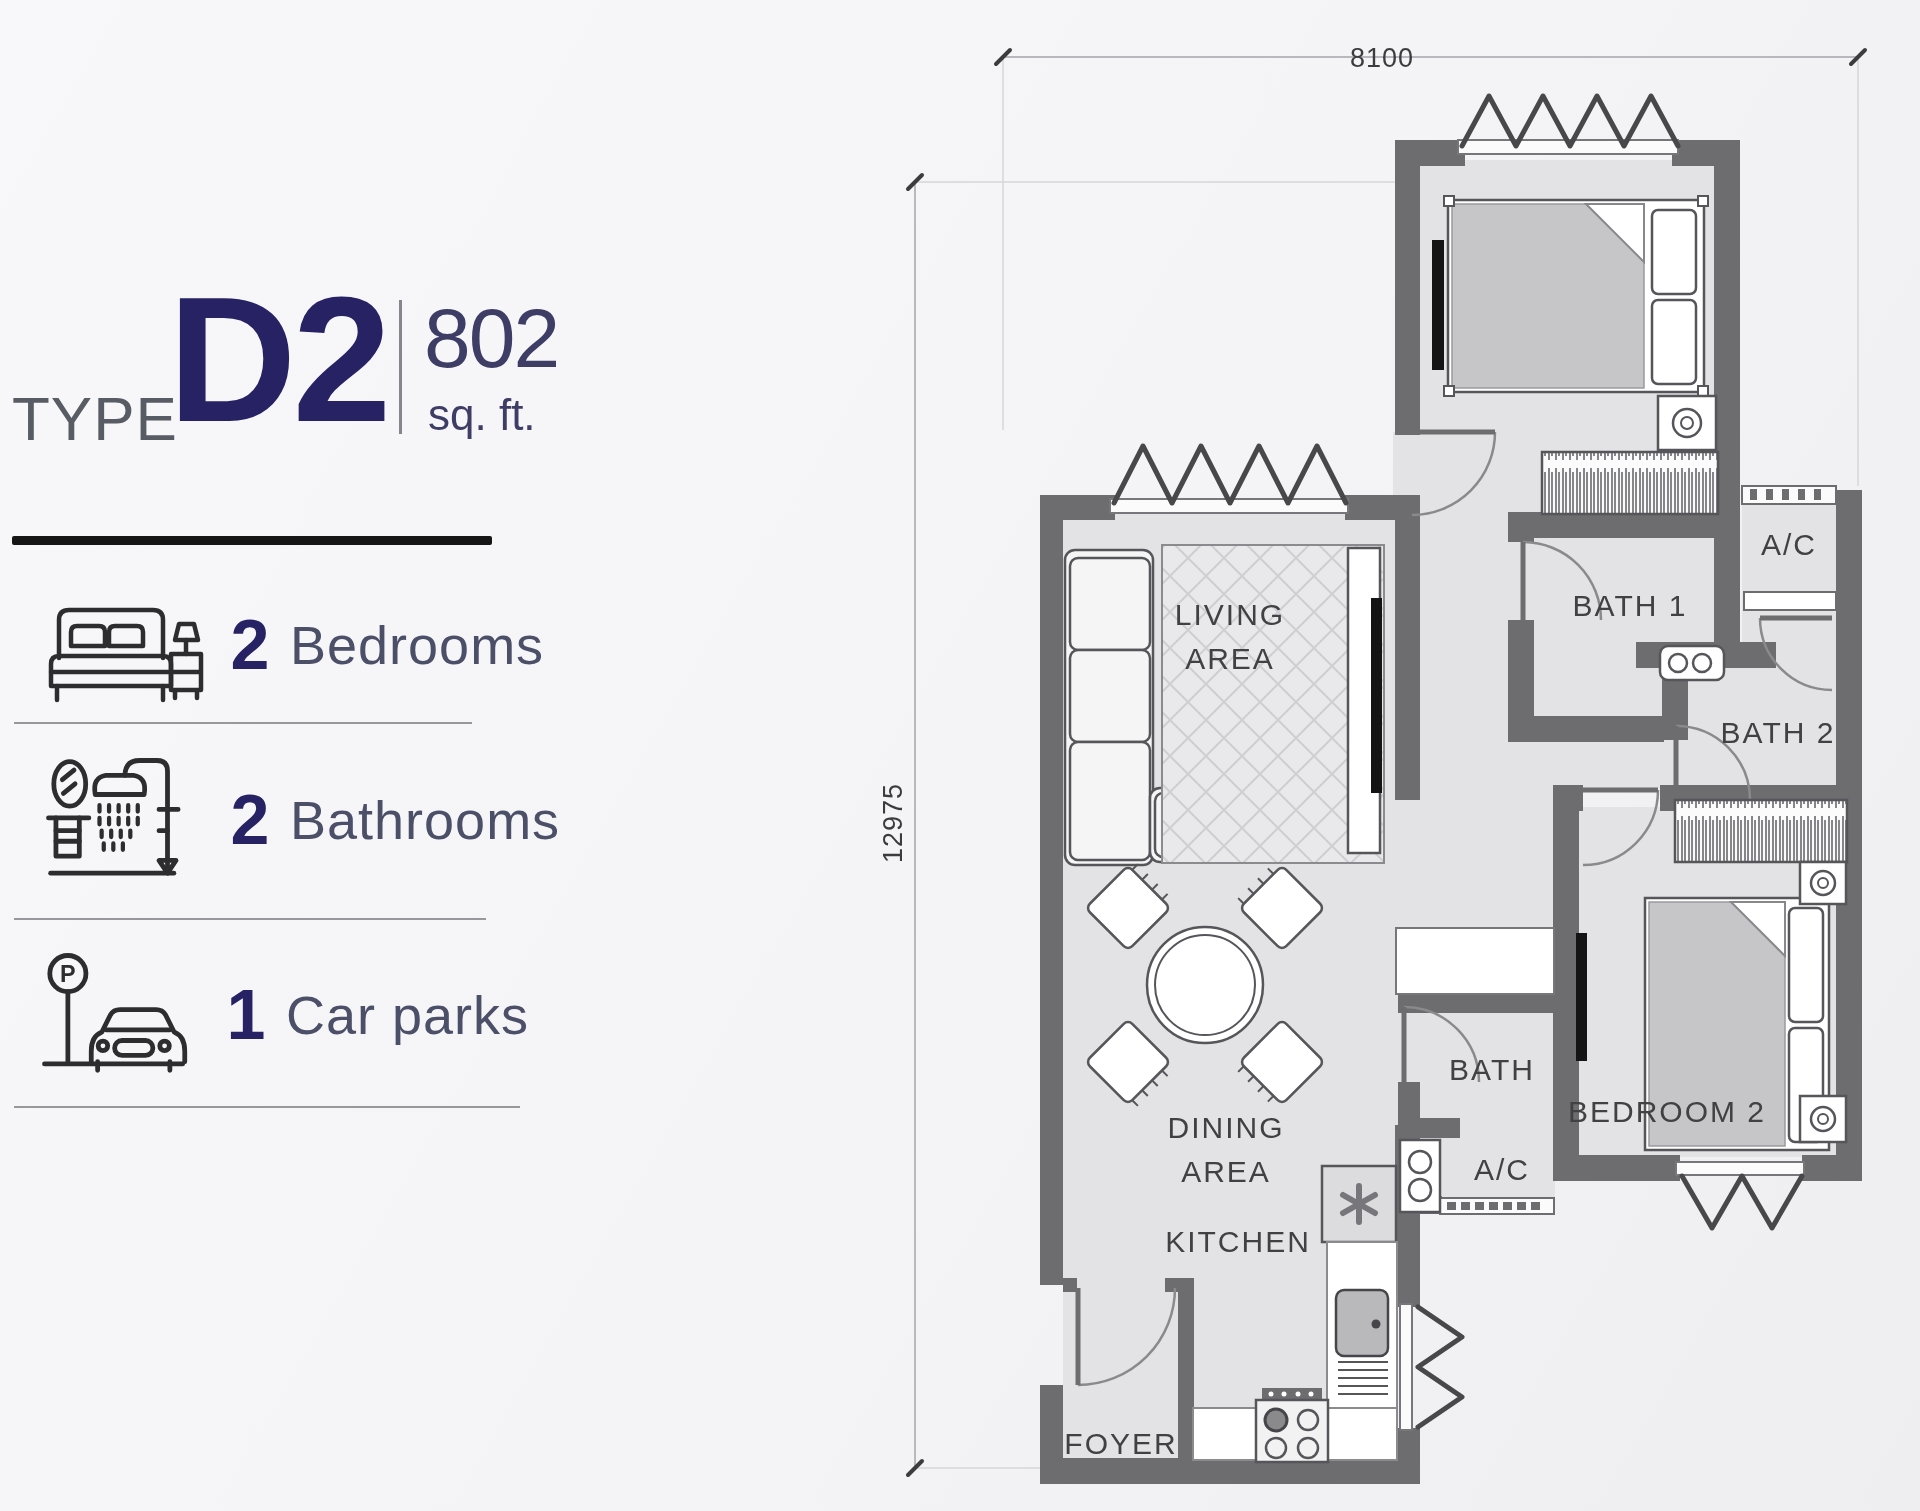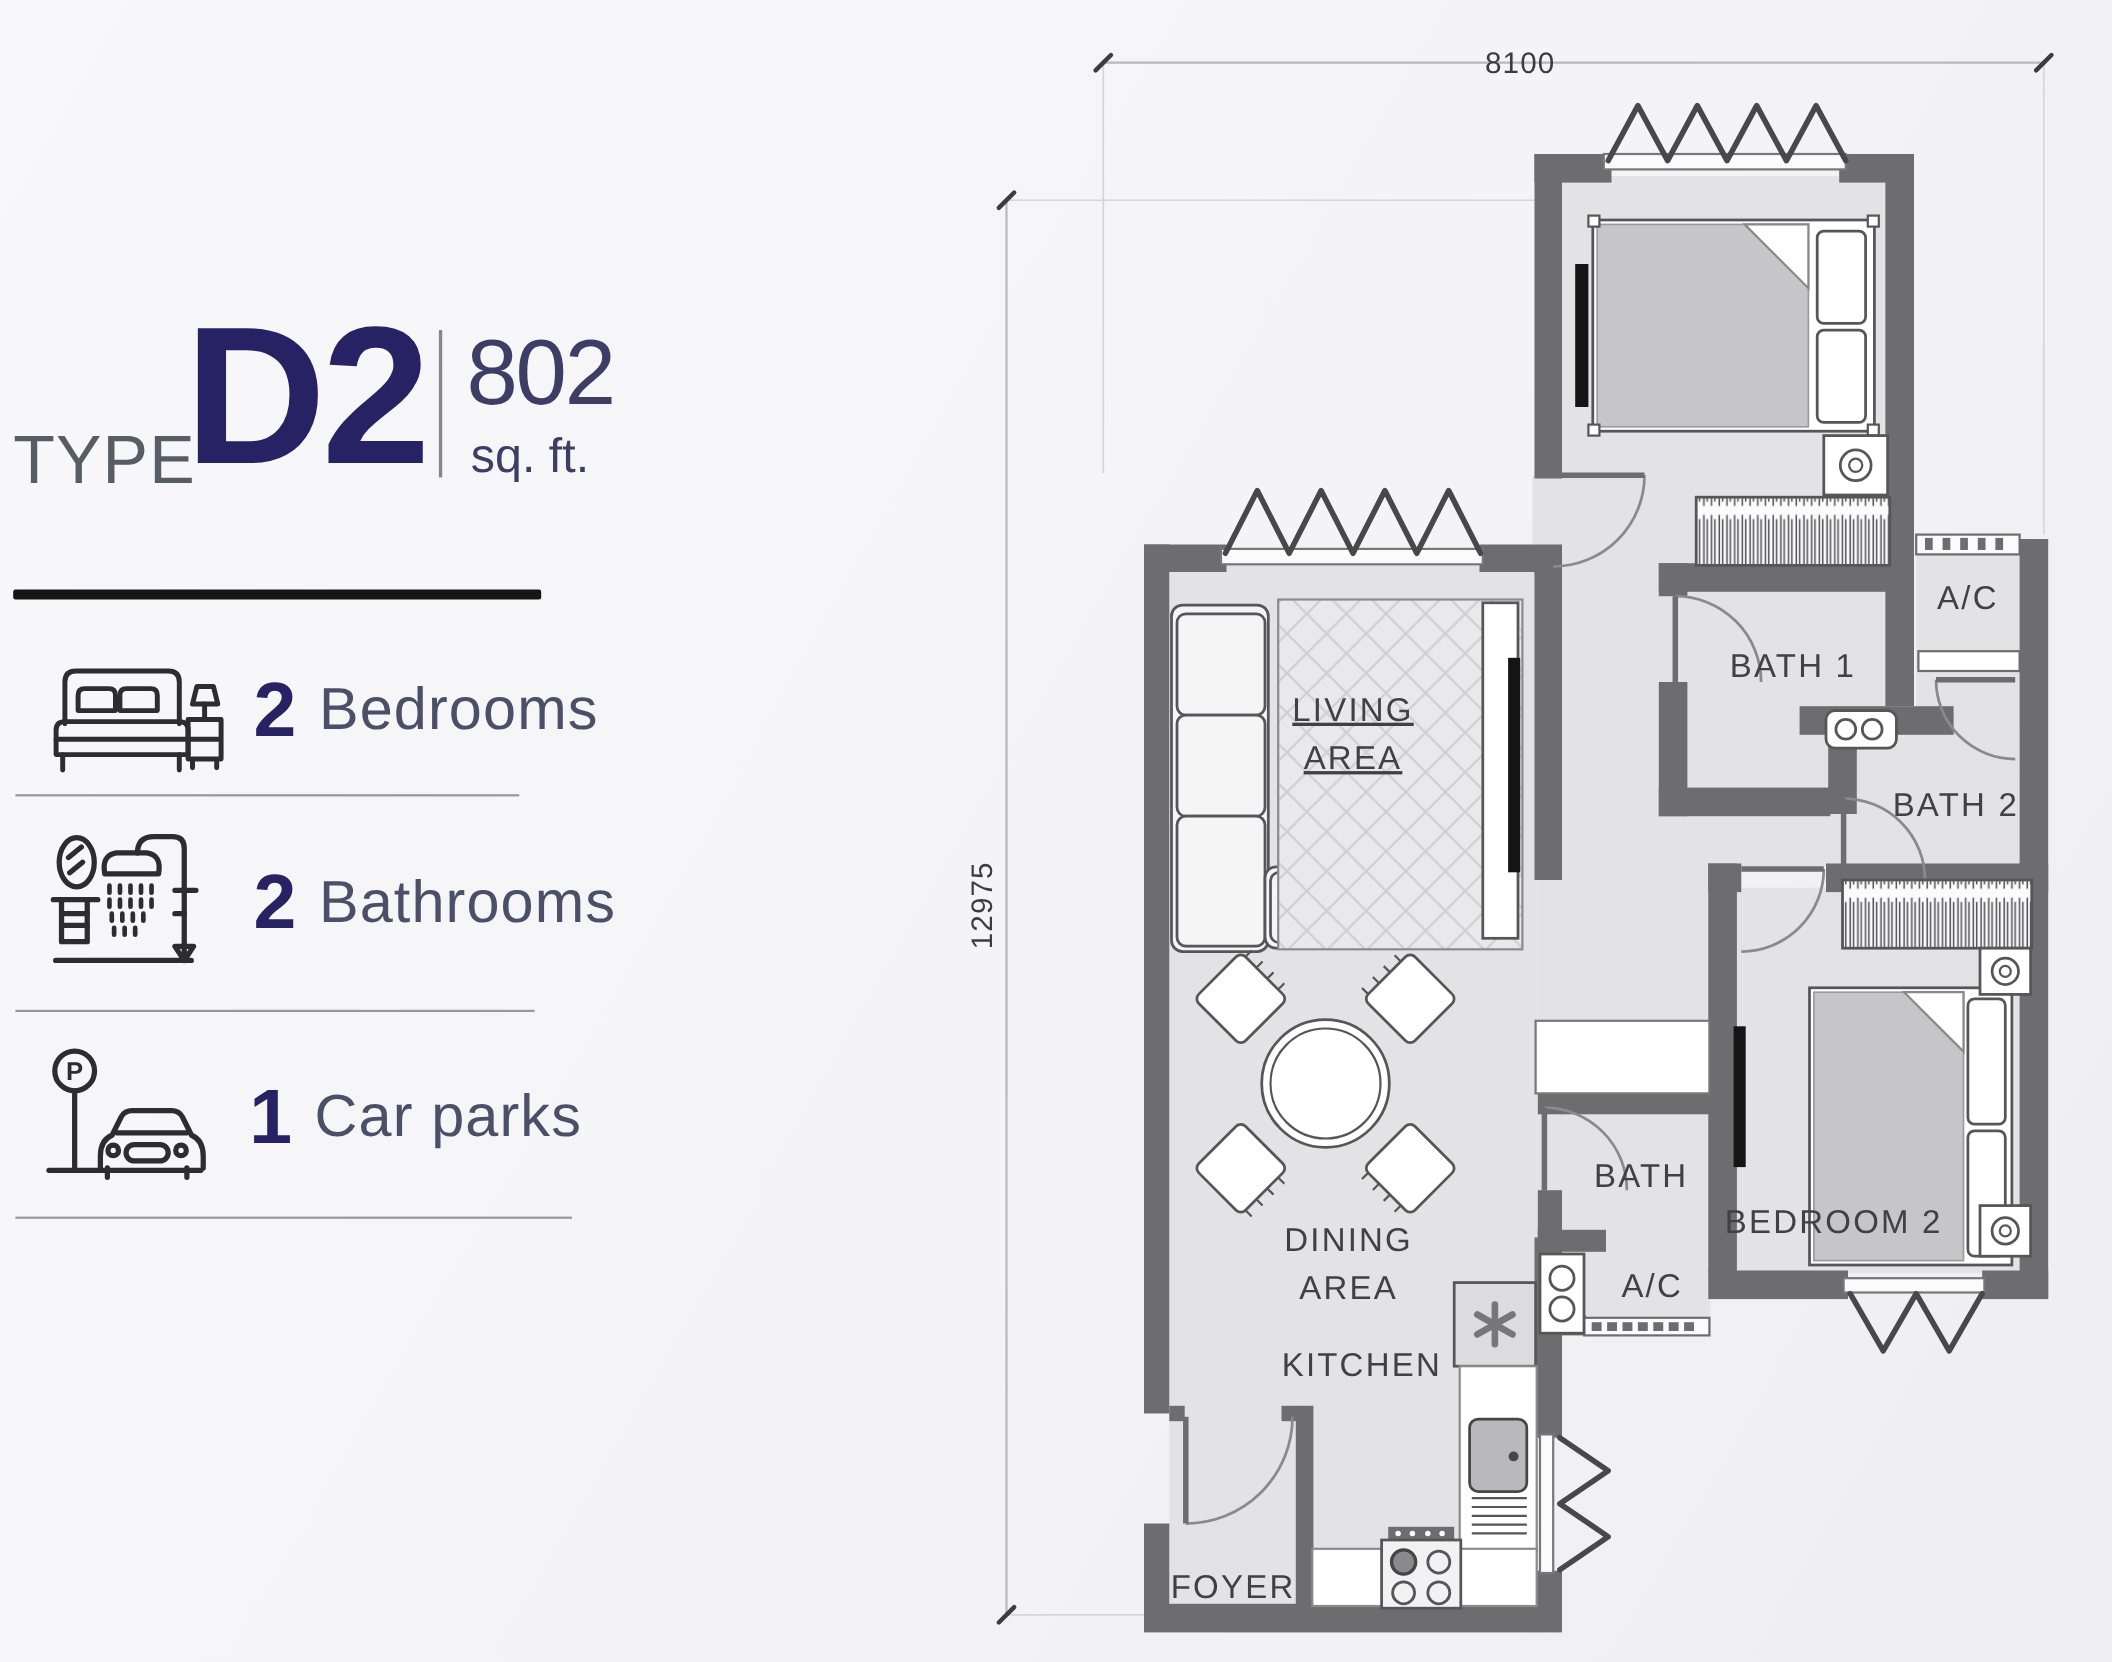--- a/index.html
+++ b/index.html
@@ -361,21 +361,21 @@
       <circle cx="1276" cy="1420" r="11" fill="#8a8a8c" stroke="#45454a" stroke-width="3"></circle>
       <circle cx="1308" cy="1420" r="10" fill="none" stroke="#55555a" stroke-width="2.5"></circle>
       <circle cx="1276" cy="1448" r="10" fill="none" stroke="#55555a" stroke-width="2.5"></circle>
       <circle cx="1308" cy="1448" r="10" fill="none" stroke="#55555a" stroke-width="2.5"></circle>
     </g>
   </svg>
 
   <div class="abs dim-label" style="left:1382px;top:30px;margin-top:28px;">8100</div>
   <div class="abs dim-label vert" style="left:893px;top:823px;">12975</div>
 
-  <div class="abs room-label" style="left:1230px;top:668px;text-decoration:underline;">
+  <div class="abs room-label" style="left:1230px;top:637px;">
     <div>LIVING</div>
     <div>AREA</div>
   </div>
   <div class="abs room-label" style="left:1226px;top:1118px;margin-top:32px;">
     <div>DINING</div>
     <div>AREA</div>
   </div>
   <div class="abs room-label" style="left:1630px;top:606px;">BATH 1</div>
   <div class="abs room-label" style="left:1789px;top:545px;">A/C</div>
   <div class="abs room-label" style="left:1778px;top:733px;">BATH 2</div>

